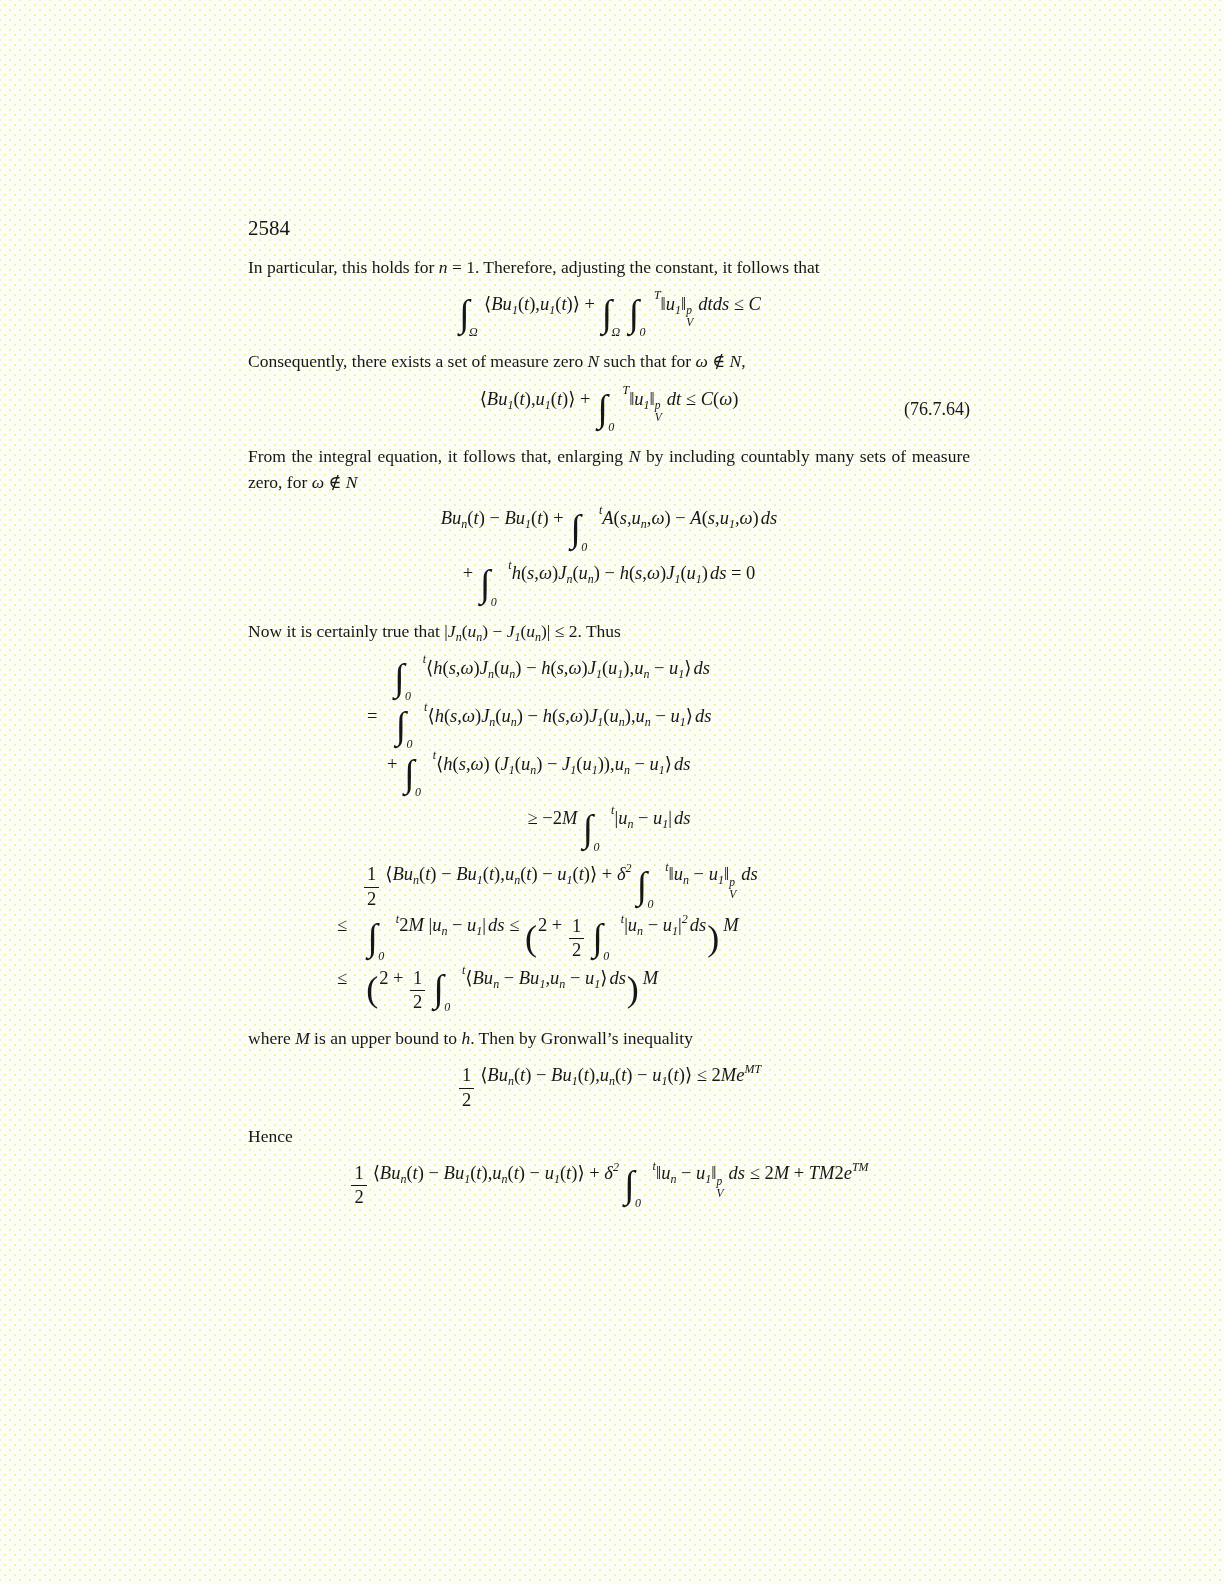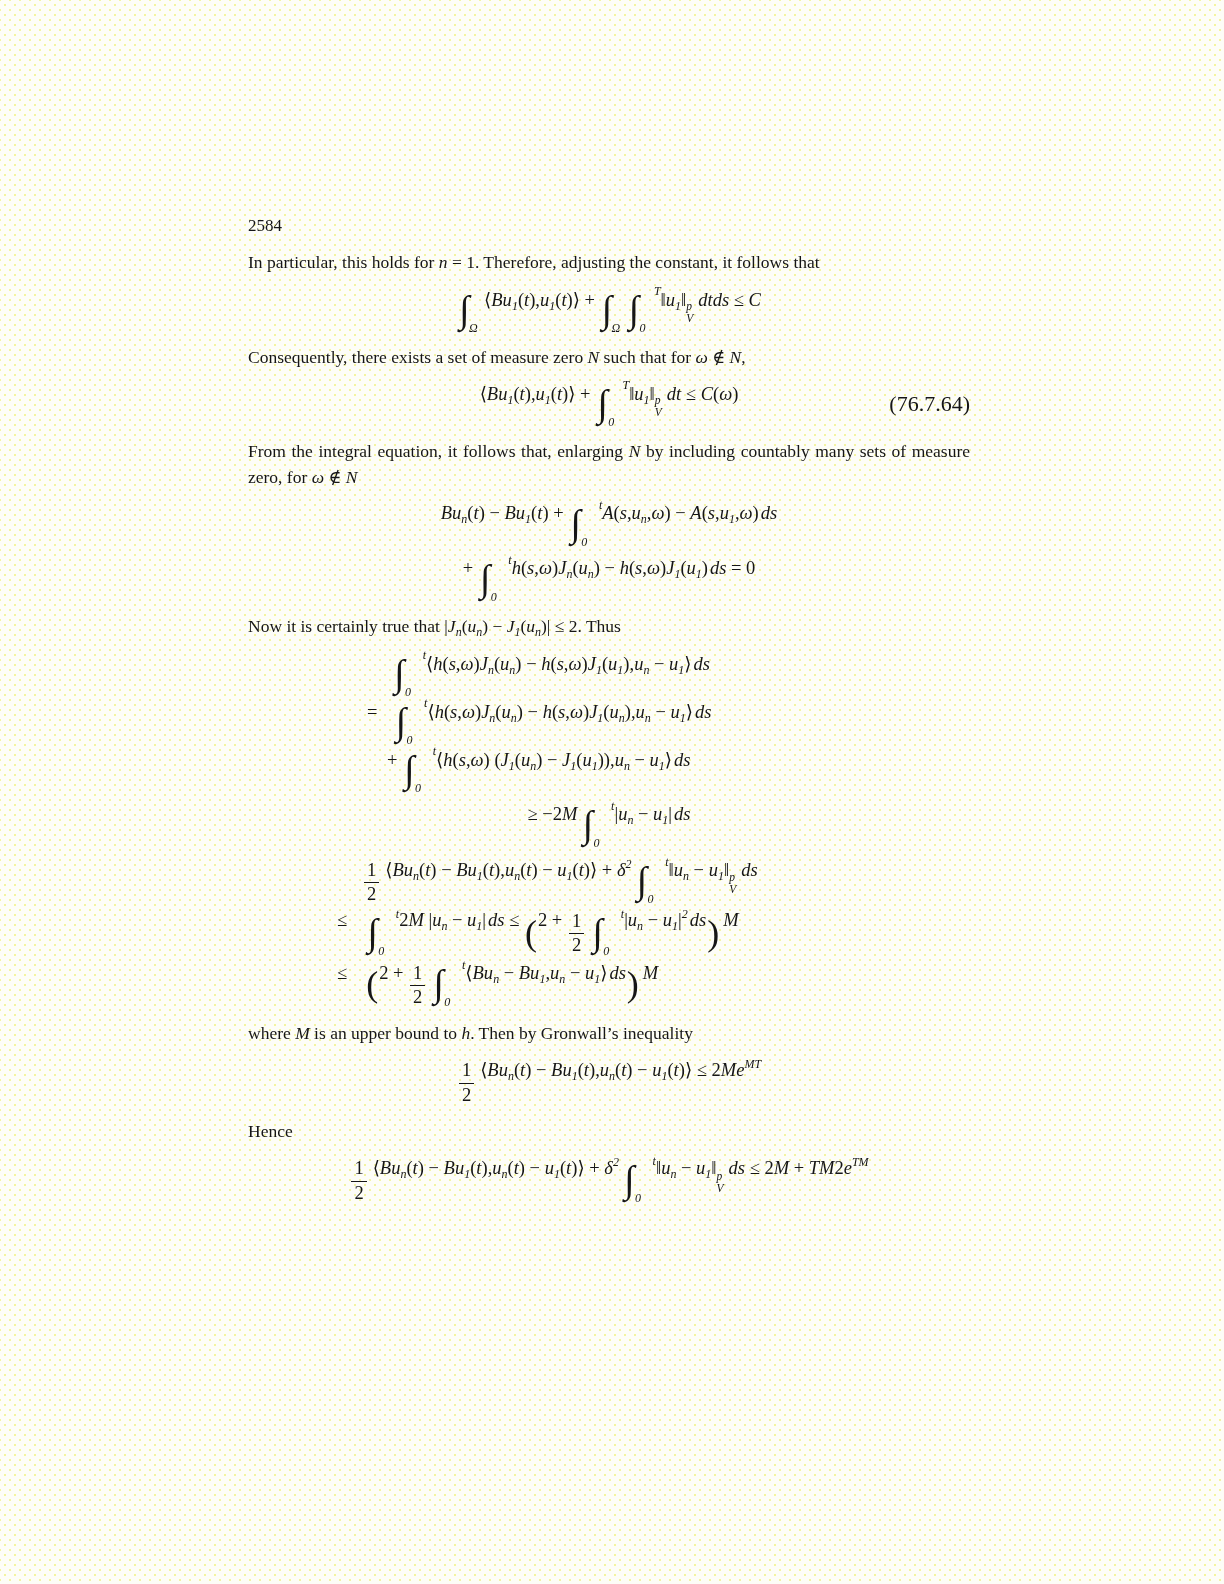--- a/index.html
+++ b/index.html
@@ -9,21 +9,21 @@
     background-image:
       radial-gradient(circle, #f4f49e 0.9px, rgba(255,255,255,0) 1.4px),
       radial-gradient(circle, #f4f49e 0.9px, rgba(255,255,255,0) 1.4px);
     background-size:10px 10px;
     background-position:0 0, 5px 5px;
     color:#161616;
     font-family:"Liberation Serif","DejaVu Serif","DejaVu Sans",serif;
     overflow:hidden;
   }
   .sheet{position:relative;width:722px;margin-left:248px;padding-top:216px;}
-  .header{display:flex;justify-content:space-between;font-size:17px;line-height:1.2;}
+  .header{display:flex;justify-content:space-between;font-size:21px;line-height:1.2;}
   .para{font-size:17.5px;line-height:1.5;text-align:justify;margin:13px 0;}
   .para .mu,.para .mi{white-space:normal;margin-top:21px;}
   .eq{position:relative;font-size:18.5px;margin:13px 0;}
   .eq.center{text-align:center;}
   .eq.left{text-align:left;}
   .eq.tight{margin:6px 0;}
   .line{display:inline-flex;align-items:baseline;}
   .mu{white-space:pre;}
   .mi{white-space:pre;font-style:italic;}
   .sub{font-size:12px;font-style:italic;position:relative;top:4px;white-space:pre;}
@@ -35,21 +35,21 @@
   .int .ihi{position:absolute;top:-5px;right:0px;font-size:12px;font-style:italic;}
   .int .ilo{position:absolute;bottom:-5px;left:13px;font-size:12px;font-style:italic;}
   .int.noupper{width:27px;}
   .int.noupper .ilo{left:12px;}
   .frac{display:inline-flex;flex-direction:column;align-self:center;text-align:center;
         line-height:1.15;margin:0 2px;transform:translateY(1px);}
   .frac .fn{display:block;padding:0 3px 1px 3px;border-bottom:1.2px solid #161616;}
   .frac .fd{display:block;padding-top:1px;}
   .bigp{font-size:36px;align-self:center;line-height:1;margin:0 1px;font-style:normal;}
   .hsp{display:inline-block;flex:none;}
-  .eqtag{position:absolute;right:0;top:50%;transform:translateY(-50%);font-size:22px;}
+  .eqtag{position:absolute;right:0;top:50%;transform:translateY(-50%);font-size:18px;}
 </style>
 </head>
 <body>
 
 <div class="sheet">
   <div class="header">
     <span>2584</span>
   </div>
   <div id="doc-body">
       <div class="para"><span class="mu">In particular, this holds for </span><span class="mi">n</span><span class="mu"> = 1. Therefore, adjusting the constant, it follows that</span></div>

